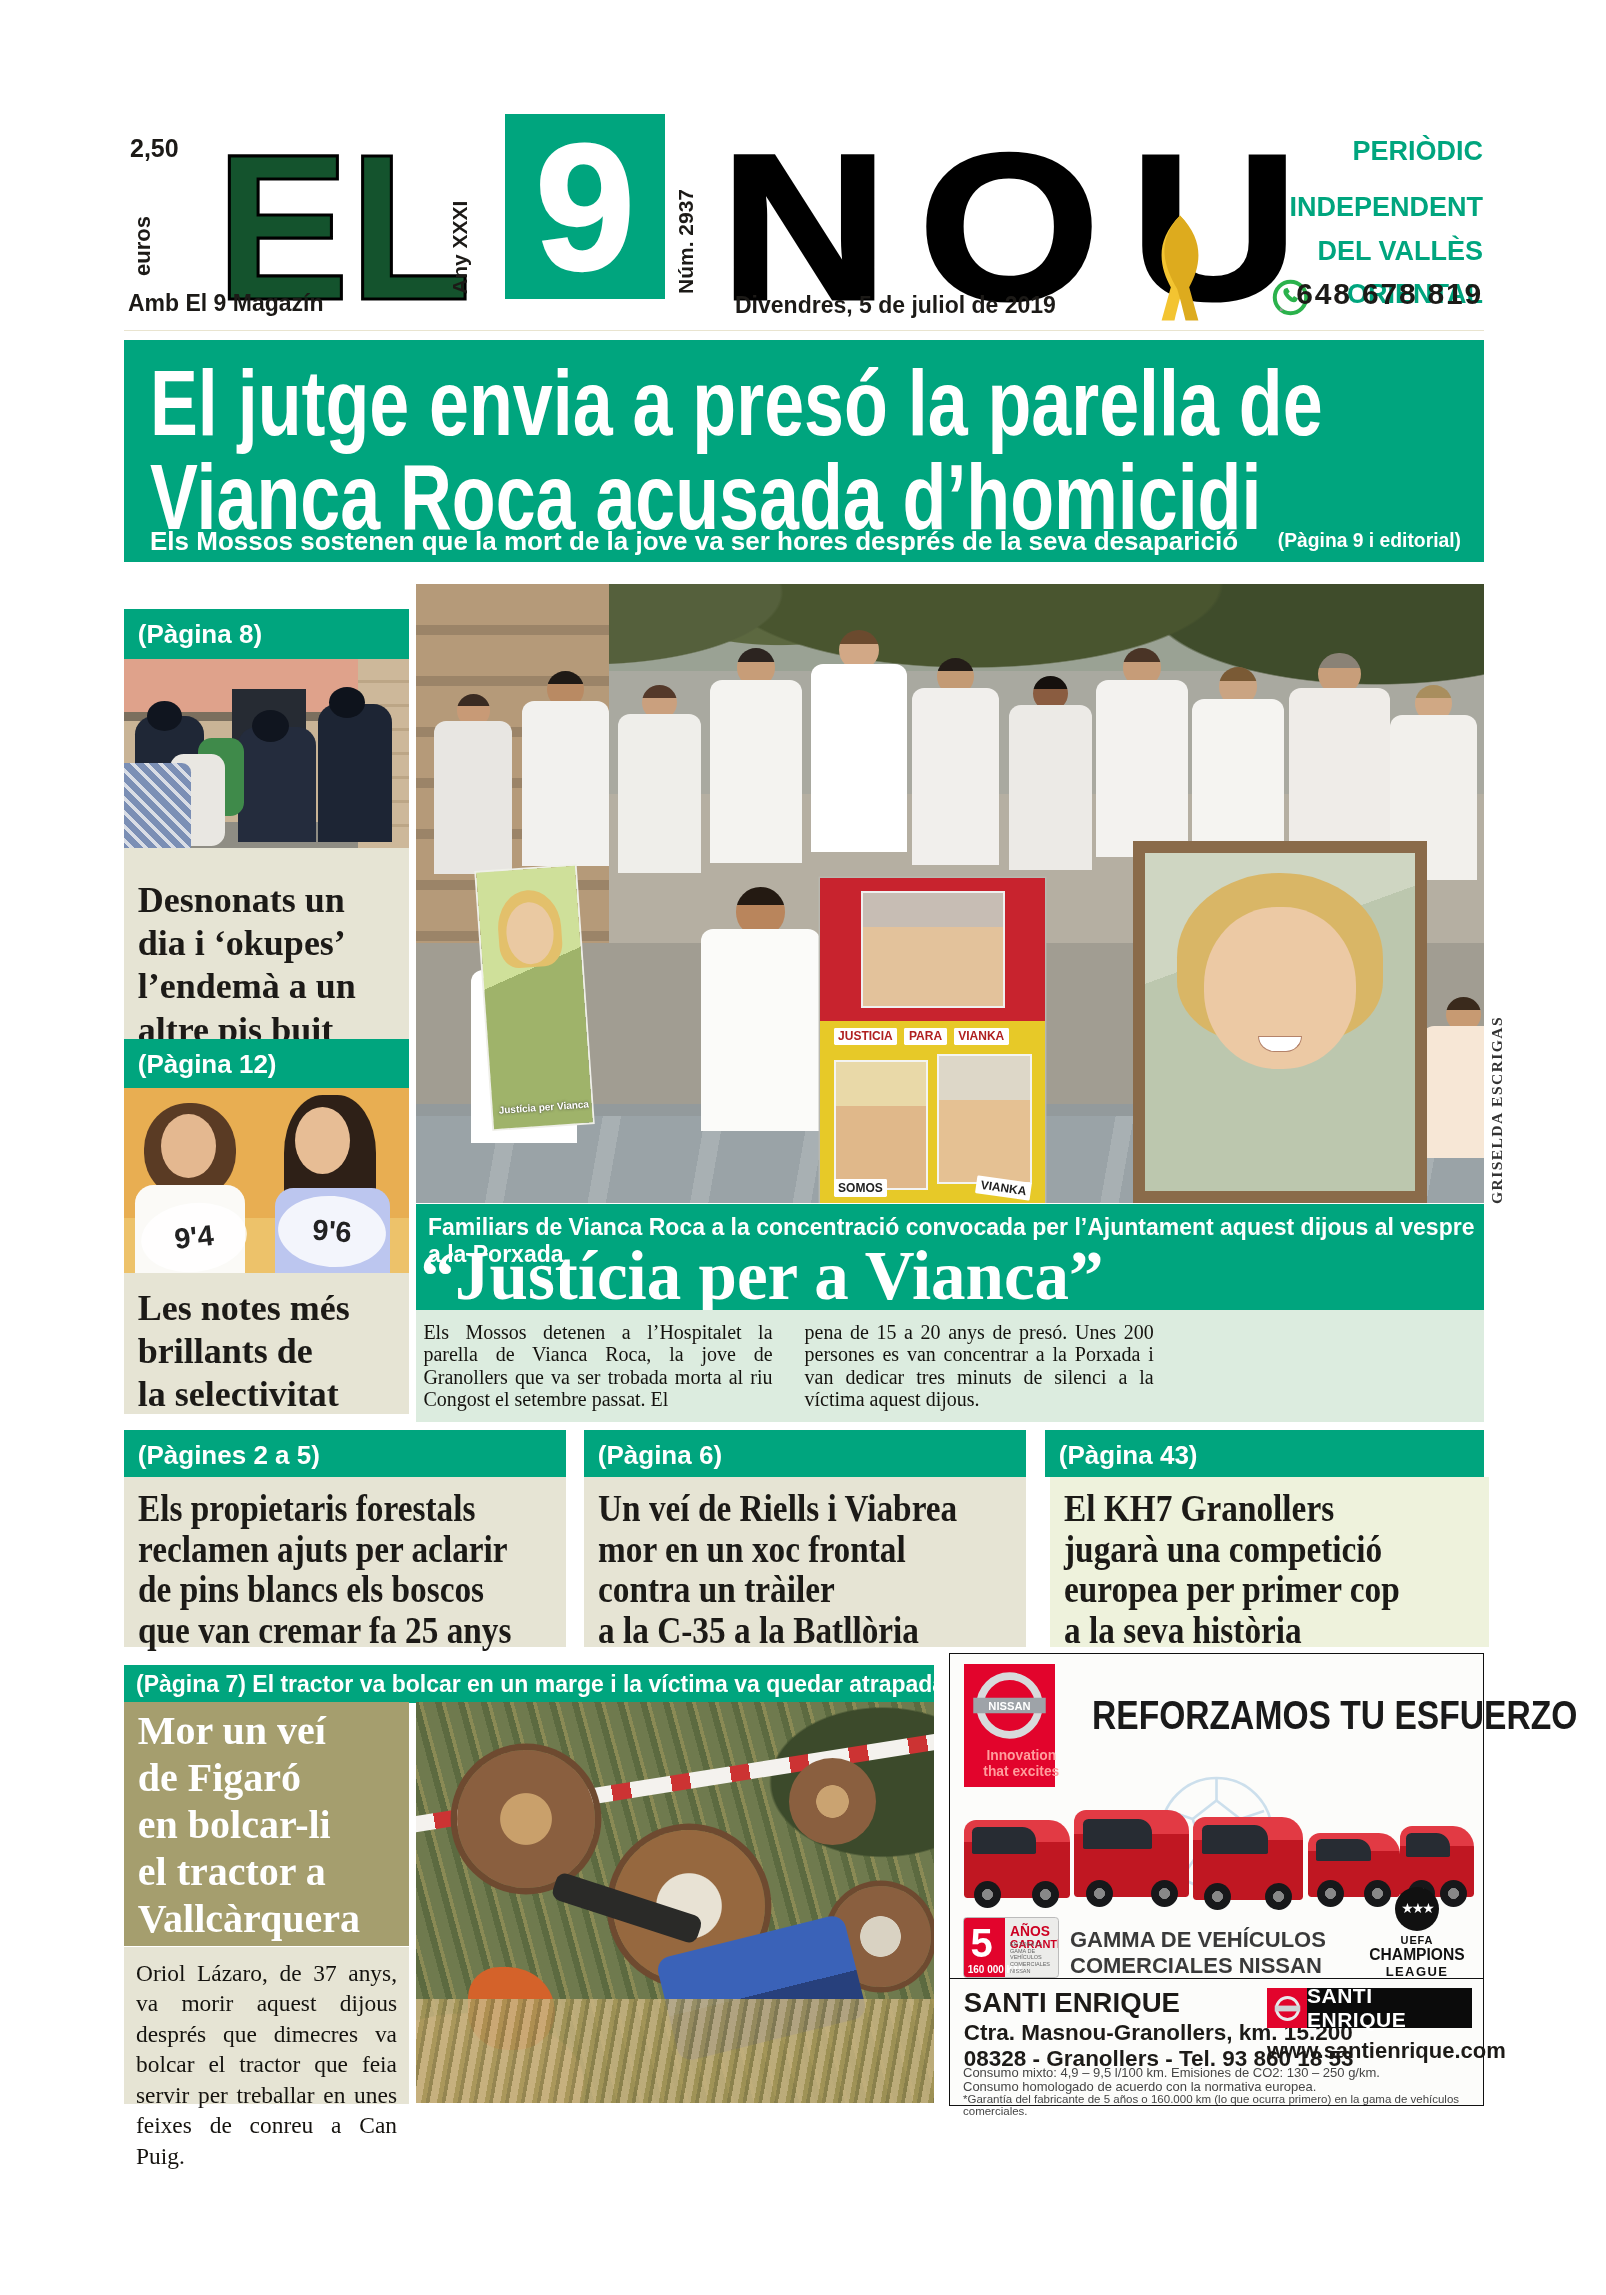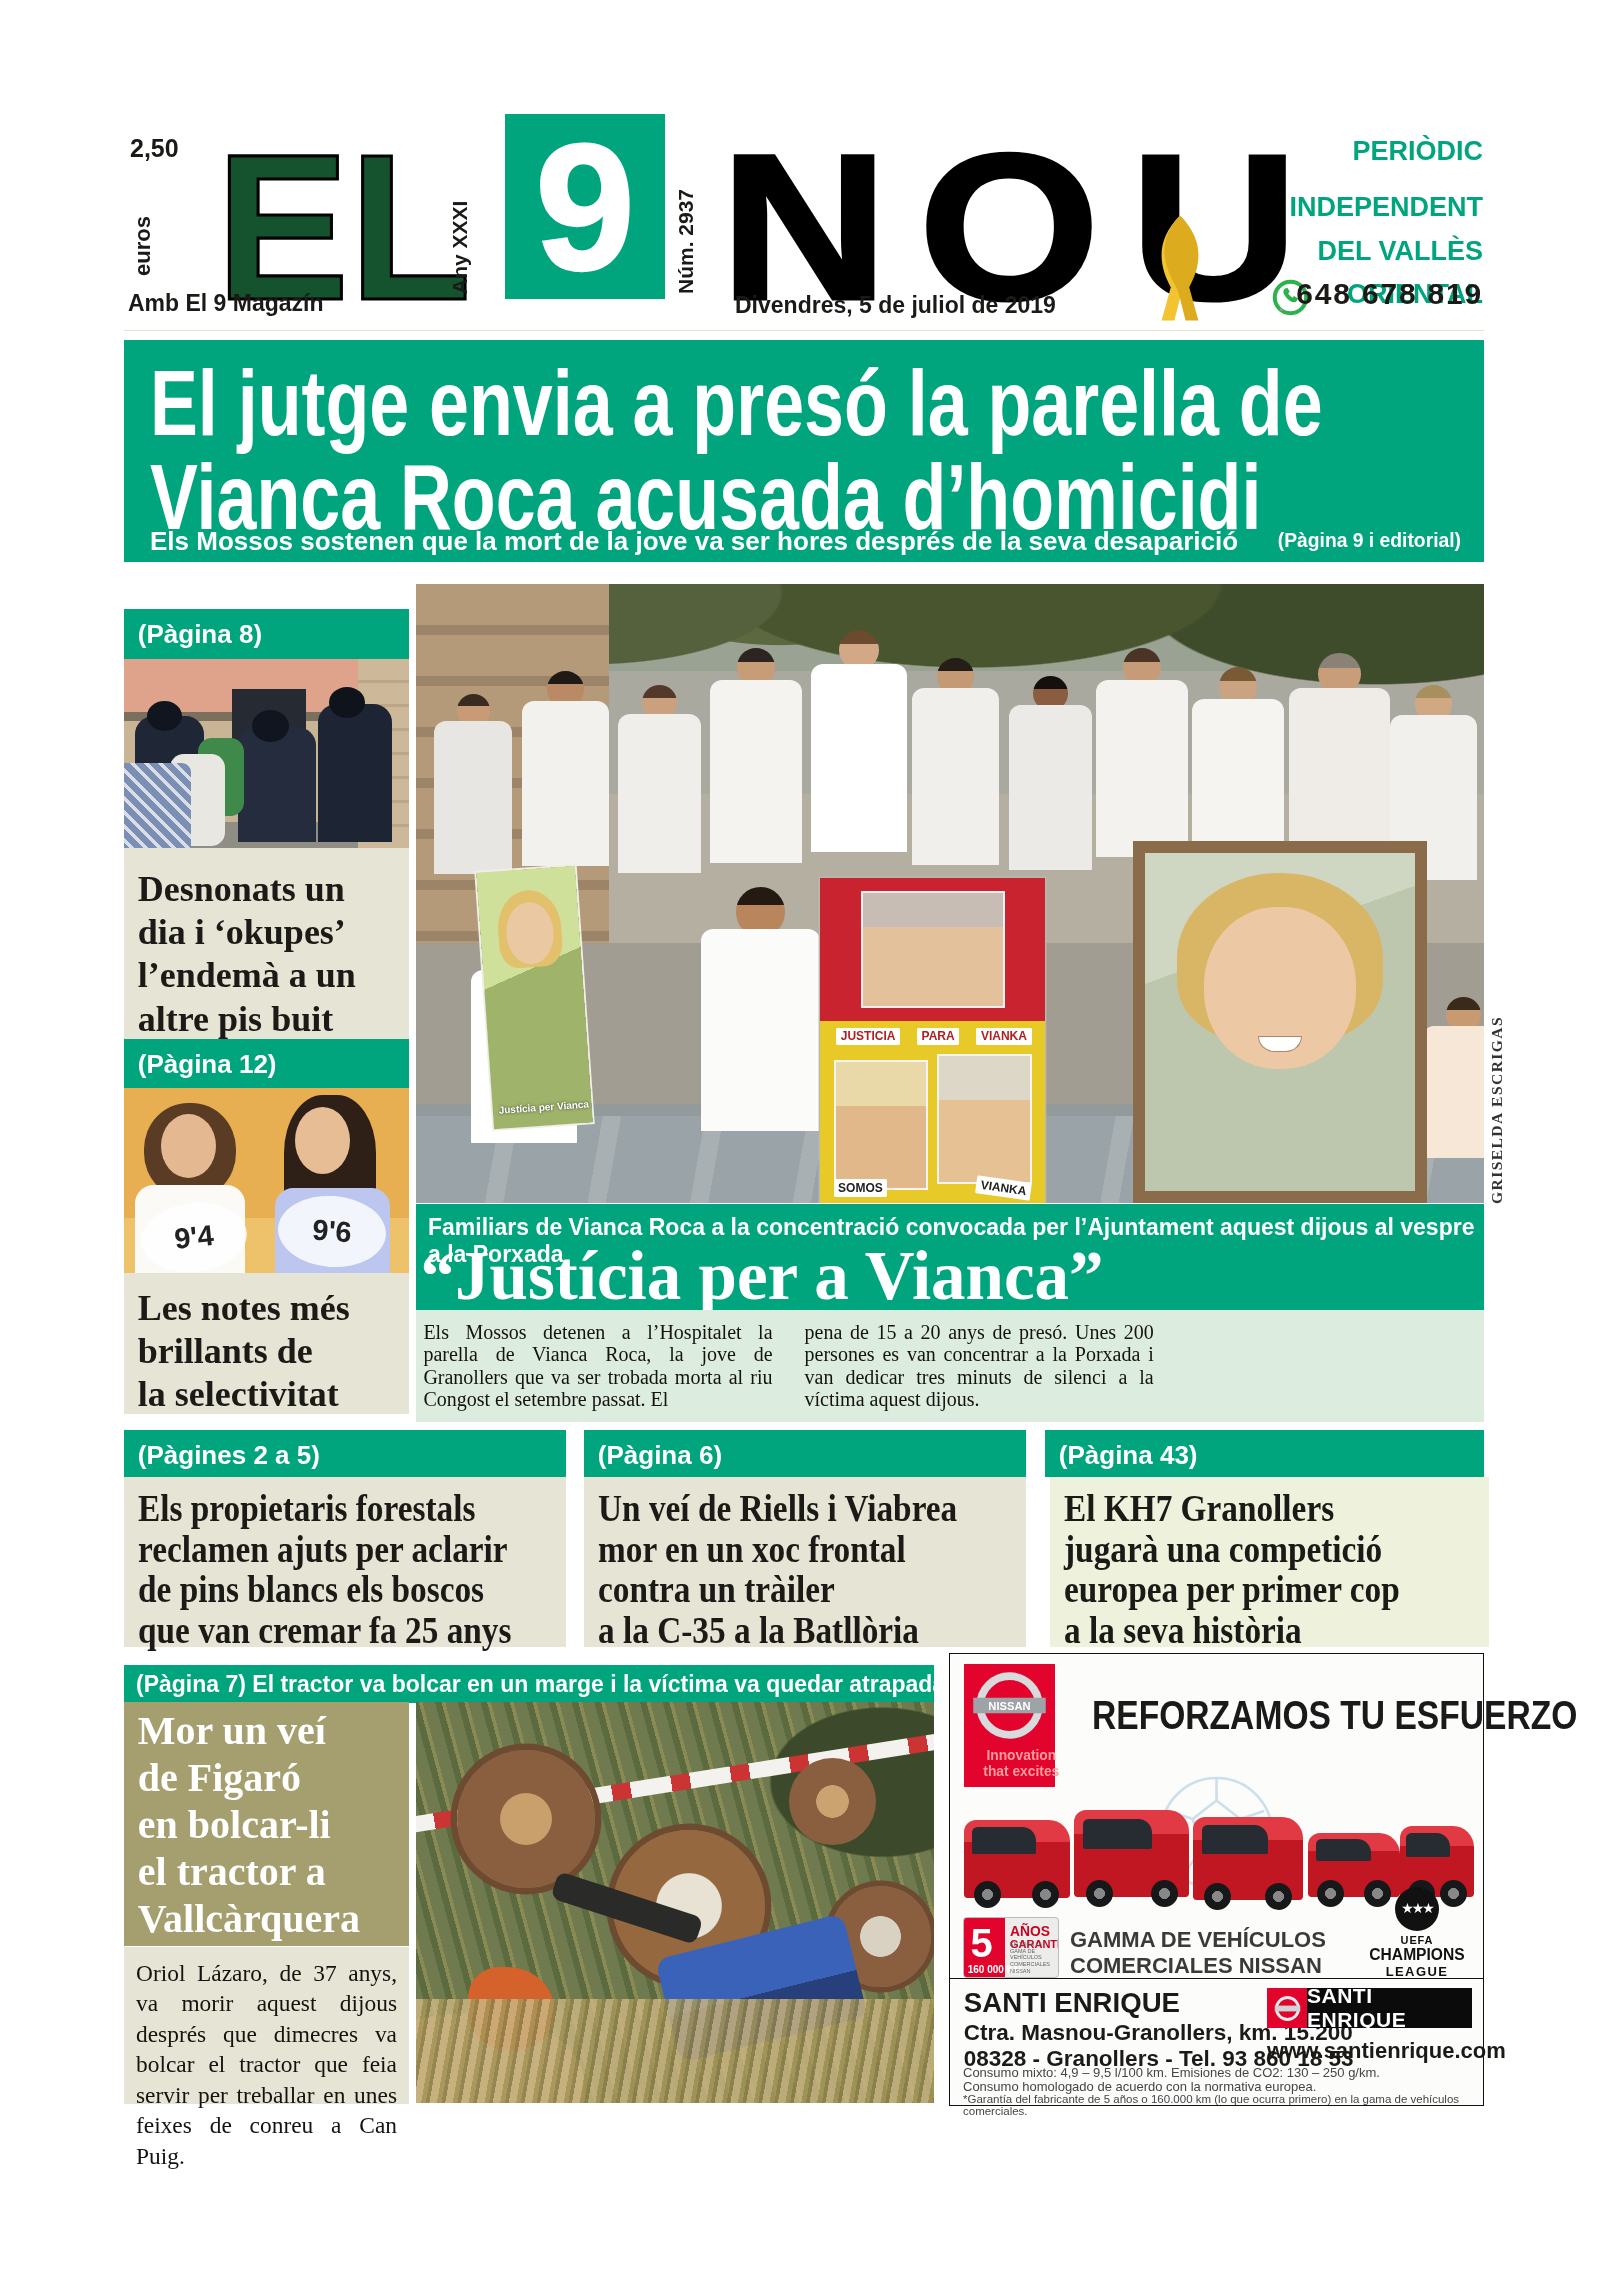--- a/index.html
+++ b/index.html
@@ -94,21 +94,21 @@
     <div class="abs" style="left:8%;top:22%;width:35px;height:30px;background:#10151f;border-radius:50%"></div>
     <div class="abs" style="left:40%;top:36%;width:78px;height:115px;background:#242c3d;border-radius:18.4px 18.4px 0 0"></div>
     <div class="abs" style="left:45%;top:27%;width:37px;height:32px;background:#10151f;border-radius:50%"></div>
     <div class="abs" style="left:68%;top:24%;width:74px;height:138px;background:#1d2534;border-radius:18.4px 18.4px 0 0"></div>
     <div class="abs" style="left:72%;top:15%;width:36px;height:31px;background:#0e131c;border-radius:50%"></div>
     <div class="abs" style="left:26%;top:42%;width:46px;height:78px;background:#3f8a4a;border-radius:13.8px"></div>
     <div class="abs" style="left:16%;top:50%;width:55px;height:92px;background:#e9e7e2;border-radius:13.8px"></div>
     <div class="abs" style="left:-4%;top:55%;width:78px;height:92px;background:repeating-linear-gradient(45deg,#7b8fb5 0 6.4px,#d9dde5 6.4px 10px);border-radius:9.2px"></div>
   </div>
 
-  <div class="abs headblock" style="left:124px;top:848px;width:285px;height:207px;padding-top:20px">
+  <div class="abs headblock" style="left:124px;top:848px;width:285px;height:207px;padding-top:31px">
     <div class="ln">Desnonats un</div>
     <div class="ln">dia i ‘okupes’</div>
     <div class="ln">l’endemà a un</div>
     <div class="ln">altre pis buit</div>
   </div>
 
   <div class="abs tag" style="left:124px;top:1039px;width:285px;height:49px">(Pàgina 12)</div>
 
   <div class="abs" style="left:124px;top:1088px;width:285px;height:186px;overflow:hidden;background:linear-gradient(180deg,#e8ae52 0 70%,#edc26a 70% 100%)">
     <div class="abs" style="left:7%;top:8%;width:92px;height:96px;background:#5a3b24;border-radius:48%"></div>
@@ -198,21 +198,21 @@
       </div>
 
     <div class="abs" style="left:69px;top:285px;width:99px;height:257px;transform:rotate(-4deg);background:linear-gradient(160deg,#cfe09a 0 40%,#9fb36a 40% 100%);box-shadow:0 0 0 1.8px #efefe9">
       <div class="abs" style="left:18%;top:8%;width:64%;height:30%;background:#e3c06b;border-radius:50% 50% 30% 30%"></div>
       <div class="abs" style="left:26%;top:13%;width:48%;height:24%;background:#eac9a2;border-radius:50%"></div>
       <div class="abs sans-b" style="left:6%;bottom:5%;font-size:10px;color:#fff;text-shadow:0 0 2.8px #333">Justícia per Vianca</div>
     </div>
 
     <div class="abs" style="left:404px;top:294px;width:225px;height:325px;background:linear-gradient(180deg,#c8232e 0 44%,#e7c928 44% 100%);box-shadow:0 0 0 1.4px #b8b8b0">
       <div class="abs" style="left:18%;top:4%;width:64%;height:36%;background:linear-gradient(180deg,#c7bdb4 0 30%,#e3c29b 30% 100%);border:2.8px solid #efefef"></div>
-      <div class="abs" style="left:6%;top:46%;width:88%;display:flex;gap:17px;justify-content:flex-end">
+      <div class="abs" style="left:6%;top:46%;width:88%;display:flex;gap:7px;justify-content:flex-start">
         <span class="chip">JUSTICIA</span>
         <span class="chip">PARA</span>
         <span class="chip">VIANKA</span>
       </div>
       <div class="abs" style="left:6%;top:56%;width:42%;height:40%;background:linear-gradient(180deg,#e9d9a8 0 35%,#e0b88a 35% 100%);border:2.3px solid #f4f4f2"></div>
       <div class="abs" style="left:52%;top:54%;width:42%;height:40%;background:linear-gradient(180deg,#ddd7c8 0 35%,#e5c193 35% 100%);border:2.3px solid #f4f4f2"></div>
       <div class="abs" style="left:6%;bottom:2%;width:88%;display:flex;gap:7.4px;justify-content:space-between">
         <span class="chip" style="color:#222">SOMOS</span>
         <span class="chip" style="color:#222;transform:rotate(8deg)">VIANKA</span>
       </div>

